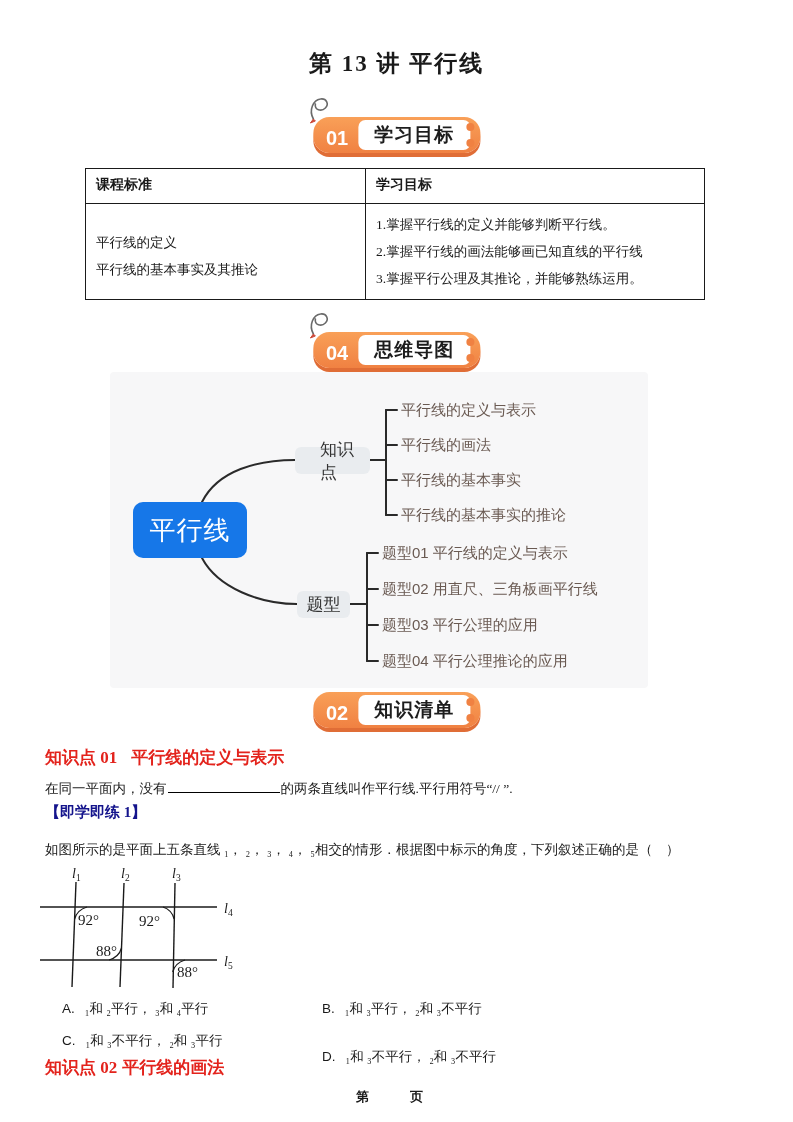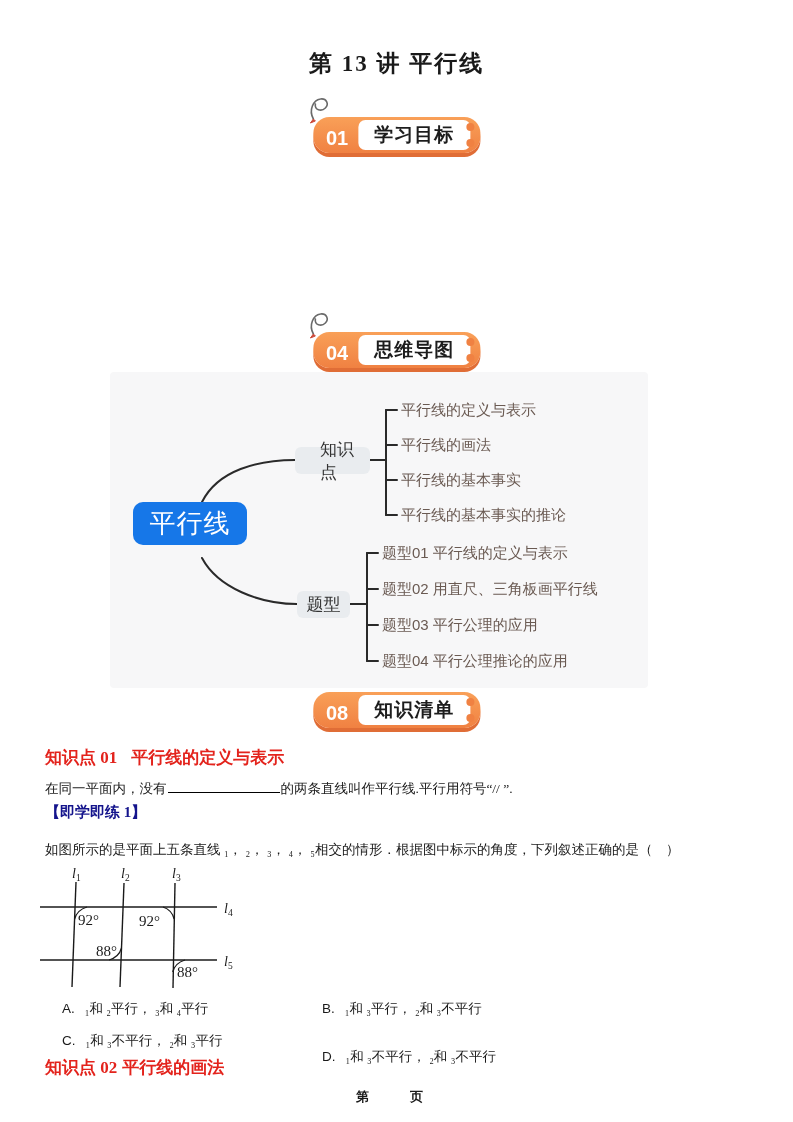--- a/index.html
+++ b/index.html
@@ -50,21 +50,21 @@
   .obj-line { line-height:27px; }
   .cell-left .obj-line:first-child { margin-top:18px; }
   
   .mindmap {
     position:absolute; left:110px; top:372px; width:538px; height:316px;
     background:#f7f7f8; border-radius:4px;
     font-family:"Liberation Sans", sans-serif;
   }
   .mm-svg { position:absolute; left:0; top:0; }
   .mm-root {
-    position:absolute; left:23px; top:130px; width:114px; height:43px;
+    position:absolute; left:23px; top:130px; width:114px; height:56px;
     background:#1677e8; border-radius:10px; color:#fff;
     font-size:26px; display:flex; align-items:center; justify-content:center;
     letter-spacing:1px;
     text-align:center;
   }
   .mm-node {
     position:absolute; background:#e9ecef; border-radius:6px;
     color:#333; font-size:17px; display:flex; align-items:center; justify-content:center;
   }
   .mm-node.n1 { left:185px; top:75px; width:75px; height:27px;padding-left:25px; }
@@ -117,20 +117,39 @@
     <svg class="badge-pin" width="28" height="30" viewBox="0 0 28 30">
       <path d="M8,24 C3,15 8,5 15,4 C21,3 24,9 20,13 C16,17 9,15 10,9" fill="none" stroke="#6a6a6a" stroke-width="1.6" stroke-linecap="round"></path>
       <path d="M8,24 L5,28 L10,26 Z" fill="#cc4b3c" stroke="#cc4b3c"></path>
     </svg>
     <div class="badge-body">
       <span class="badge-num">01</span>
       <span class="badge-label">学习目标</span>
     </div>
   </div>
 
+  <table class="obj-table">
+    <tbody>
+        <tr>
+      <th style="width:280px;">课程标准</th>
+      <th>学习目标</th>
+    </tr>
+    <tr>
+      <td class="cell-left">
+        <div class="obj-line">平行线的定义</div>
+        <div class="obj-line">平行线的基本事实及其推论</div>
+      </td>
+      <td>
+        <div class="obj-line">1.掌握平行线的定义并能够判断平行线。</div>
+        <div class="obj-line">2.掌握平行线的画法能够画已知直线的平行线</div>
+        <div class="obj-line">3.掌握平行公理及其推论，并能够熟练运用。</div>
+      </td>
+    </tr>
+  </tbody>
+    </table>
 
   <div class="badge" style="top:332px;">
     <svg class="badge-pin" width="28" height="30" viewBox="0 0 28 30">
       <path d="M8,24 C3,15 8,5 15,4 C21,3 24,9 20,13 C16,17 9,15 10,9" fill="none" stroke="#6a6a6a" stroke-width="1.6" stroke-linecap="round"></path>
       <path d="M8,24 L5,28 L10,26 Z" fill="#cc4b3c" stroke="#cc4b3c"></path>
     </svg>
     <div class="badge-body">
       <span class="badge-num">04</span>
       <span class="badge-label">思维导图</span>
     </div>
@@ -163,21 +182,21 @@
     <div class="mm-leaf" style="left:291px; top:98px;">平行线的基本事实</div>
     <div class="mm-leaf" style="left:291px; top:133px;">平行线的基本事实的推论</div>
     <div class="mm-leaf" style="left:272px; top:171px;">题型01  平行线的定义与表示</div>
     <div class="mm-leaf" style="left:272px; top:207px;">题型02  用直尺、三角板画平行线</div>
     <div class="mm-leaf" style="left:272px; top:243px;">题型03  平行公理的应用</div>
     <div class="mm-leaf" style="left:272px; top:279px;">题型04  平行公理推论的应用</div>
   </div>
 
   <div class="badge" style="top:692px;">
     <div class="badge-body">
-      <span class="badge-num">08</span>
+      <span class="badge-num">02</span>
       <span class="badge-label">知识清单</span>
     </div>
   </div>
 
   <div class="kp-head kp01">
     <span class="kp-label">知识点 01</span><span class="kp-title">平行线的定义与表示</span>
   </div>
 
   <div class="body-line">
     <span>在同一平面内，没有</span><span class="blank"></span><span>的两条直线叫作平行线.平行用符号“// ”.</span>

